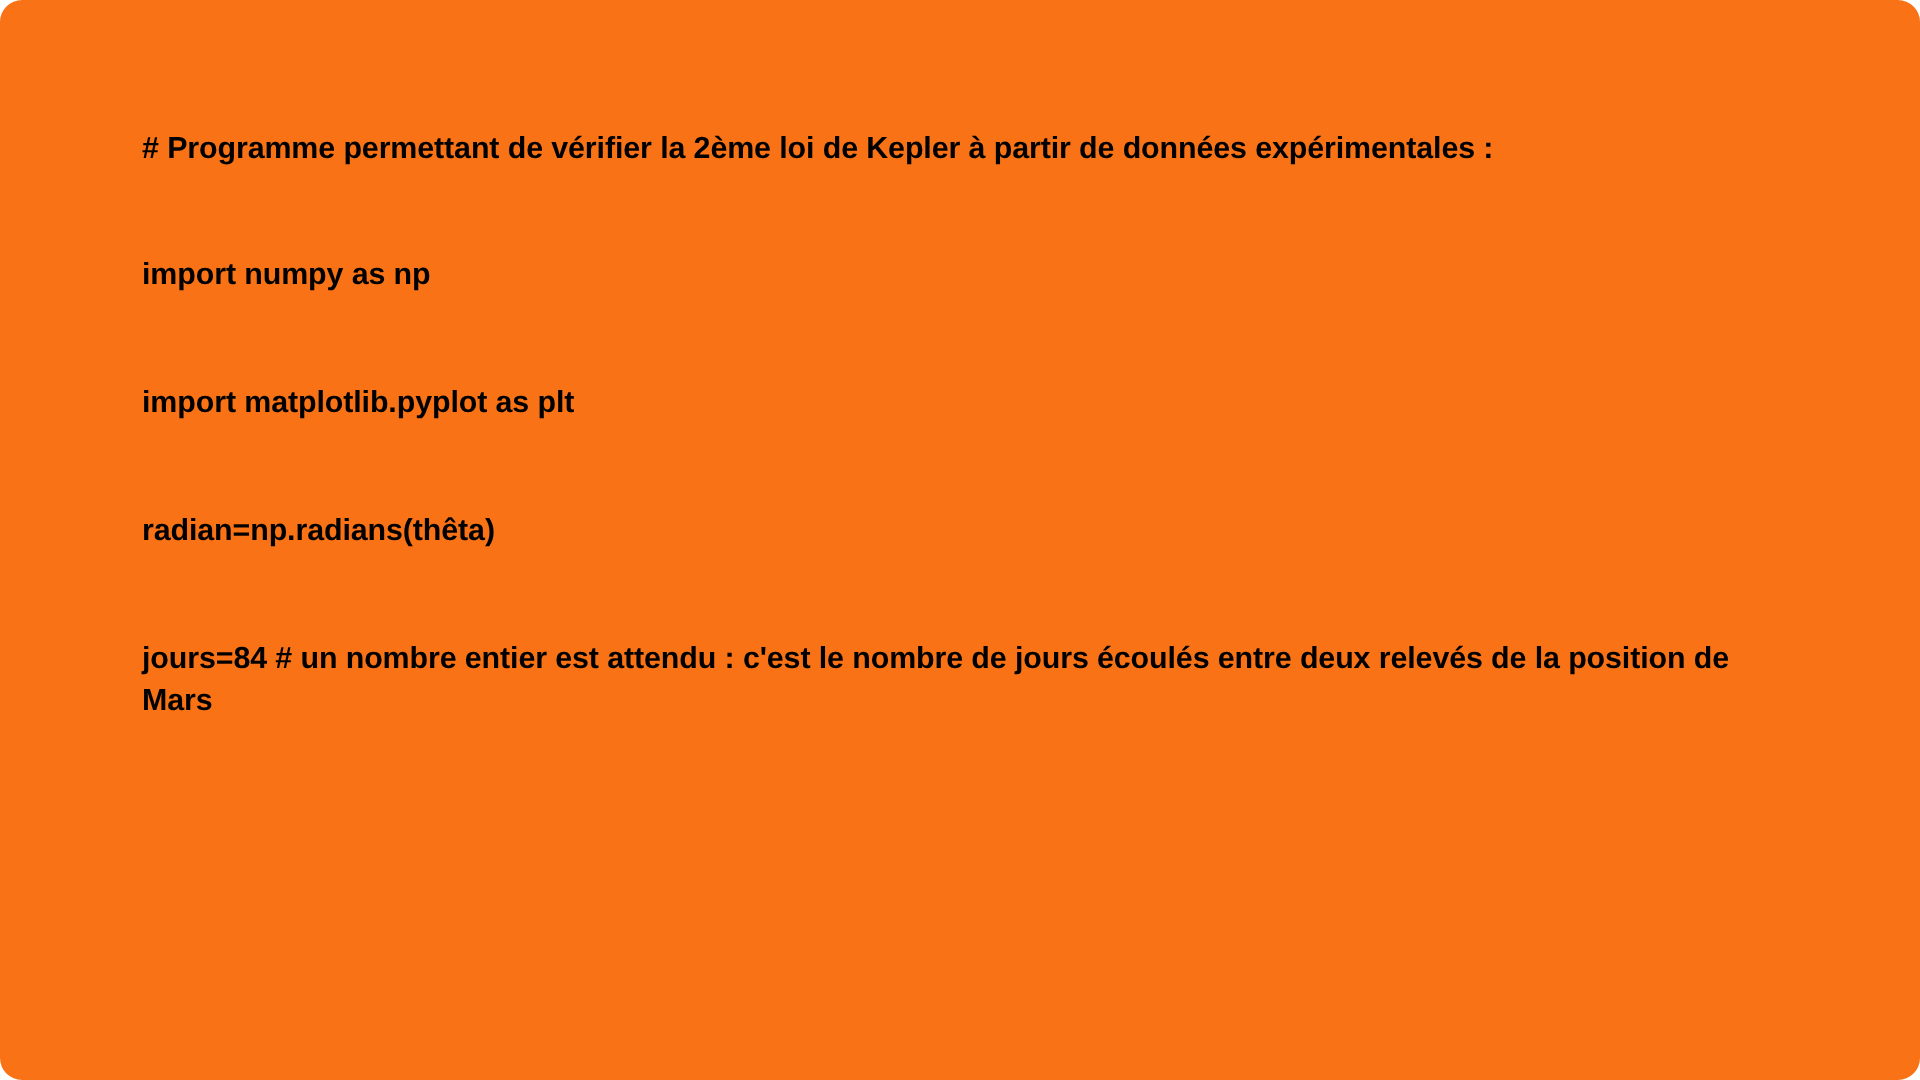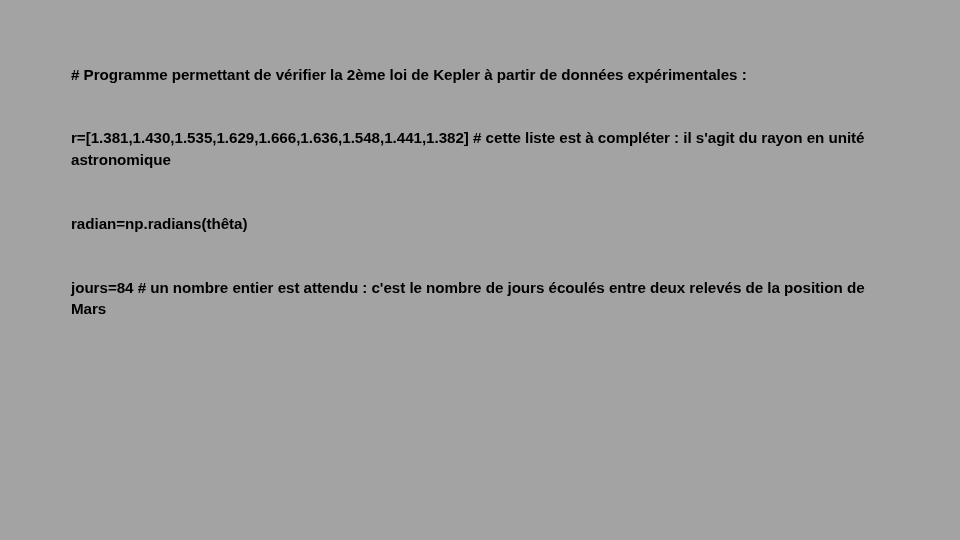--- a/index.html
+++ b/index.html
@@ -38,24 +38,25 @@
   .code-line {
     display: block;
     min-height: 21.3px;
     white-space: pre-wrap;
     word-wrap: break-word;
   }
 </style>
 </head>
 <body style="background: rgb(255, 255, 255);">
 
-<div id="page" style="background: #a3a3a3;">
+<div id="page" style="background: #f97316; border-radius: 11px;">
   <div id="code-block" style="color: rgb(0, 0, 0);">
     <span class="code-line"># Programme permettant de vérifier la 2ème loi de Kepler à partir de données expérimentales :</span>
-    <span class="code-line">r=[1.381,1.430,1.535,1.629,1.666,1.636,1.548,1.441,1.382] # cette liste est à compléter : il s'agit du rayon en unité astronomique</span>
+    <span class="code-line">import numpy as np</span>
+    <span class="code-line">import matplotlib.pyplot as plt</span>
     <span class="code-line">radian=np.radians(thêta)</span>
     <span class="code-line">jours=84 # un nombre entier est attendu : c'est le nombre de jours écoulés entre deux relevés de la position de Mars</span>
     
     
     
     
     
     
     
     

